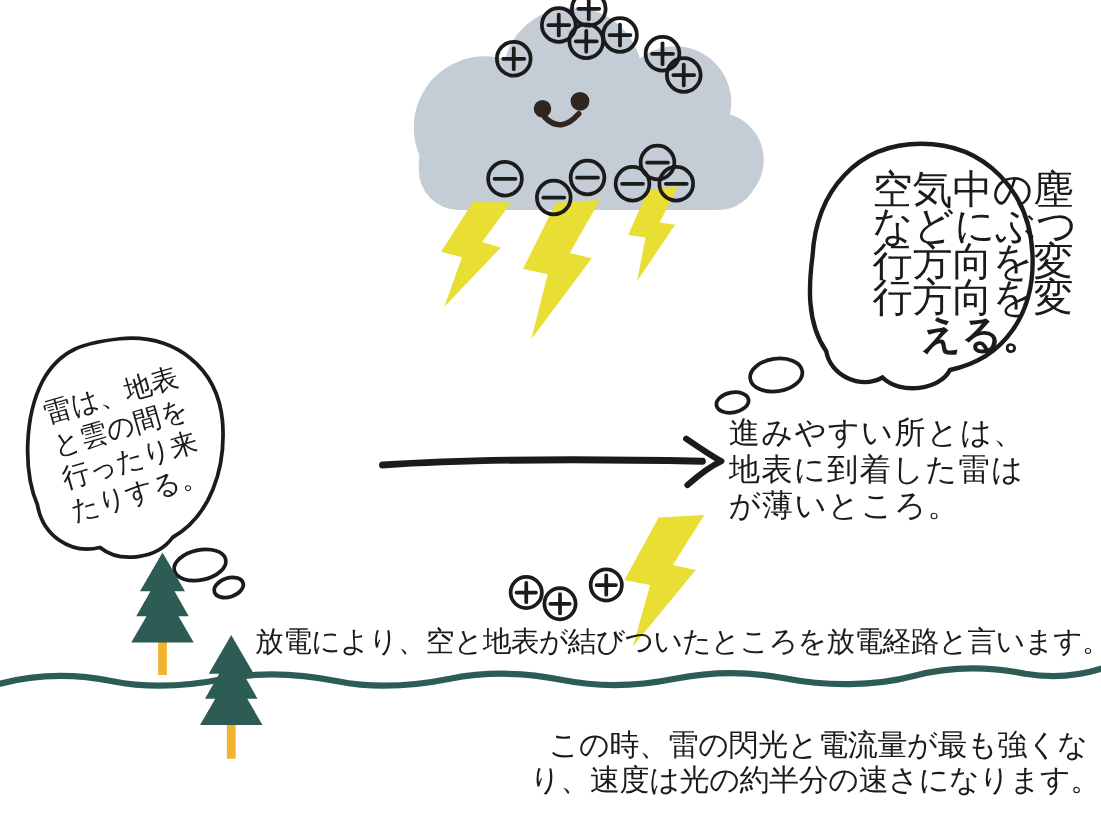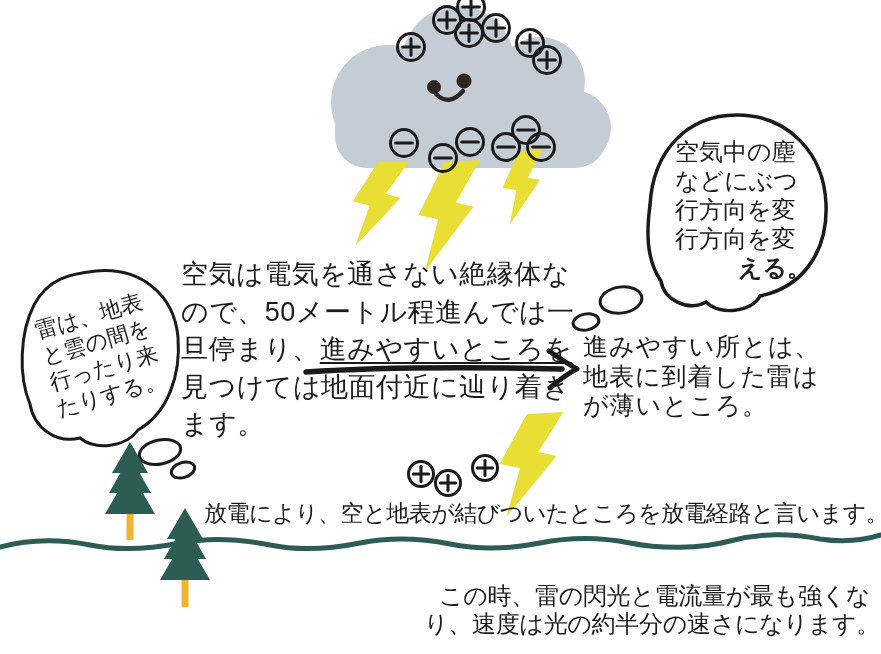--- a/index.html
+++ b/index.html
@@ -4,21 +4,21 @@
 <style>
   html,body{margin:0;padding:0;background:#ffffff;}
   #stage{position:relative;width:881px;height:654px;background:#ffffff;overflow:hidden;
          font-family:"Liberation Sans","DejaVu Sans",sans-serif;color:#1b1b1b;}
   #figure-svg{position:absolute;left:0;top:0;}
   .txt{position:absolute;white-space:nowrap;color:#1b1b1b;}
   .main-par{left:181px;top:256px;font-size:27px;line-height:37.5px;letter-spacing:0.5px;}
   .ul{text-decoration:underline;text-decoration-thickness:1.5px;text-underline-offset:4px;}
   .left-bubble-txt{left:33px;top:301px;width:134px;font-size:22px;line-height:27px;
                    text-align:center;transform:rotate(-16deg);}
-  .right-bubble-txt{left:675px;top:137px;width:136px;font-size:24px;line-height:29px;}
+  .right-bubble-txt{left:698px;top:137px;width:136px;font-size:32px;line-height:29px;}
   .right-bubble-txt .last{text-align:right;font-weight:bold;}
   .right-txt{left:583px;top:332px;font-size:25px;line-height:29.5px;letter-spacing:1px;}
   .ground1{left:204px;top:498px;font-size:23px;letter-spacing:-0.5px;}
   .ground2{left:210px;top:542px;font-size:23px;letter-spacing:-0.5px;}
   .closing1{left:439px;top:580px;font-size:24px;letter-spacing:-0.3px;}
   .closing2{left:424px;top:608px;font-size:24px;letter-spacing:-0.3px;}
 </style>
 </head>
 <body>
 
@@ -166,27 +166,20 @@
   </div>
 
   <div class="txt right-bubble-txt">
     <div>空気中の塵</div>
     <div>などにぶつ</div>
     <div>行方向を変</div>
     <div>行方向を変</div>
     <div class="last">える。</div>
   </div>
 
-  <div class="txt main-par">
-    <div>空気は電気を通さない絶縁体な</div>
-    <div>ので、50メートル程進んでは一</div>
-    <div><span>旦停まり、</span><span class="ul">進みやすいところを</span></div>
-    <div>見つけては地面付近に辿り着き</div>
-    <div>ます。</div>
-  </div>
 
   <div class="txt right-txt">
     <div>進みやすい所とは、</div>
     <div>地表に到着した雷は</div>
     <div>が薄いところ。</div>
   </div>
 
   <div class="txt ground1">放電により、空と地表が結びついたところを放電経路と言います。</div>
 
   <div class="txt closing1">この時、雷の閃光と電流量が最も強くな</div>

